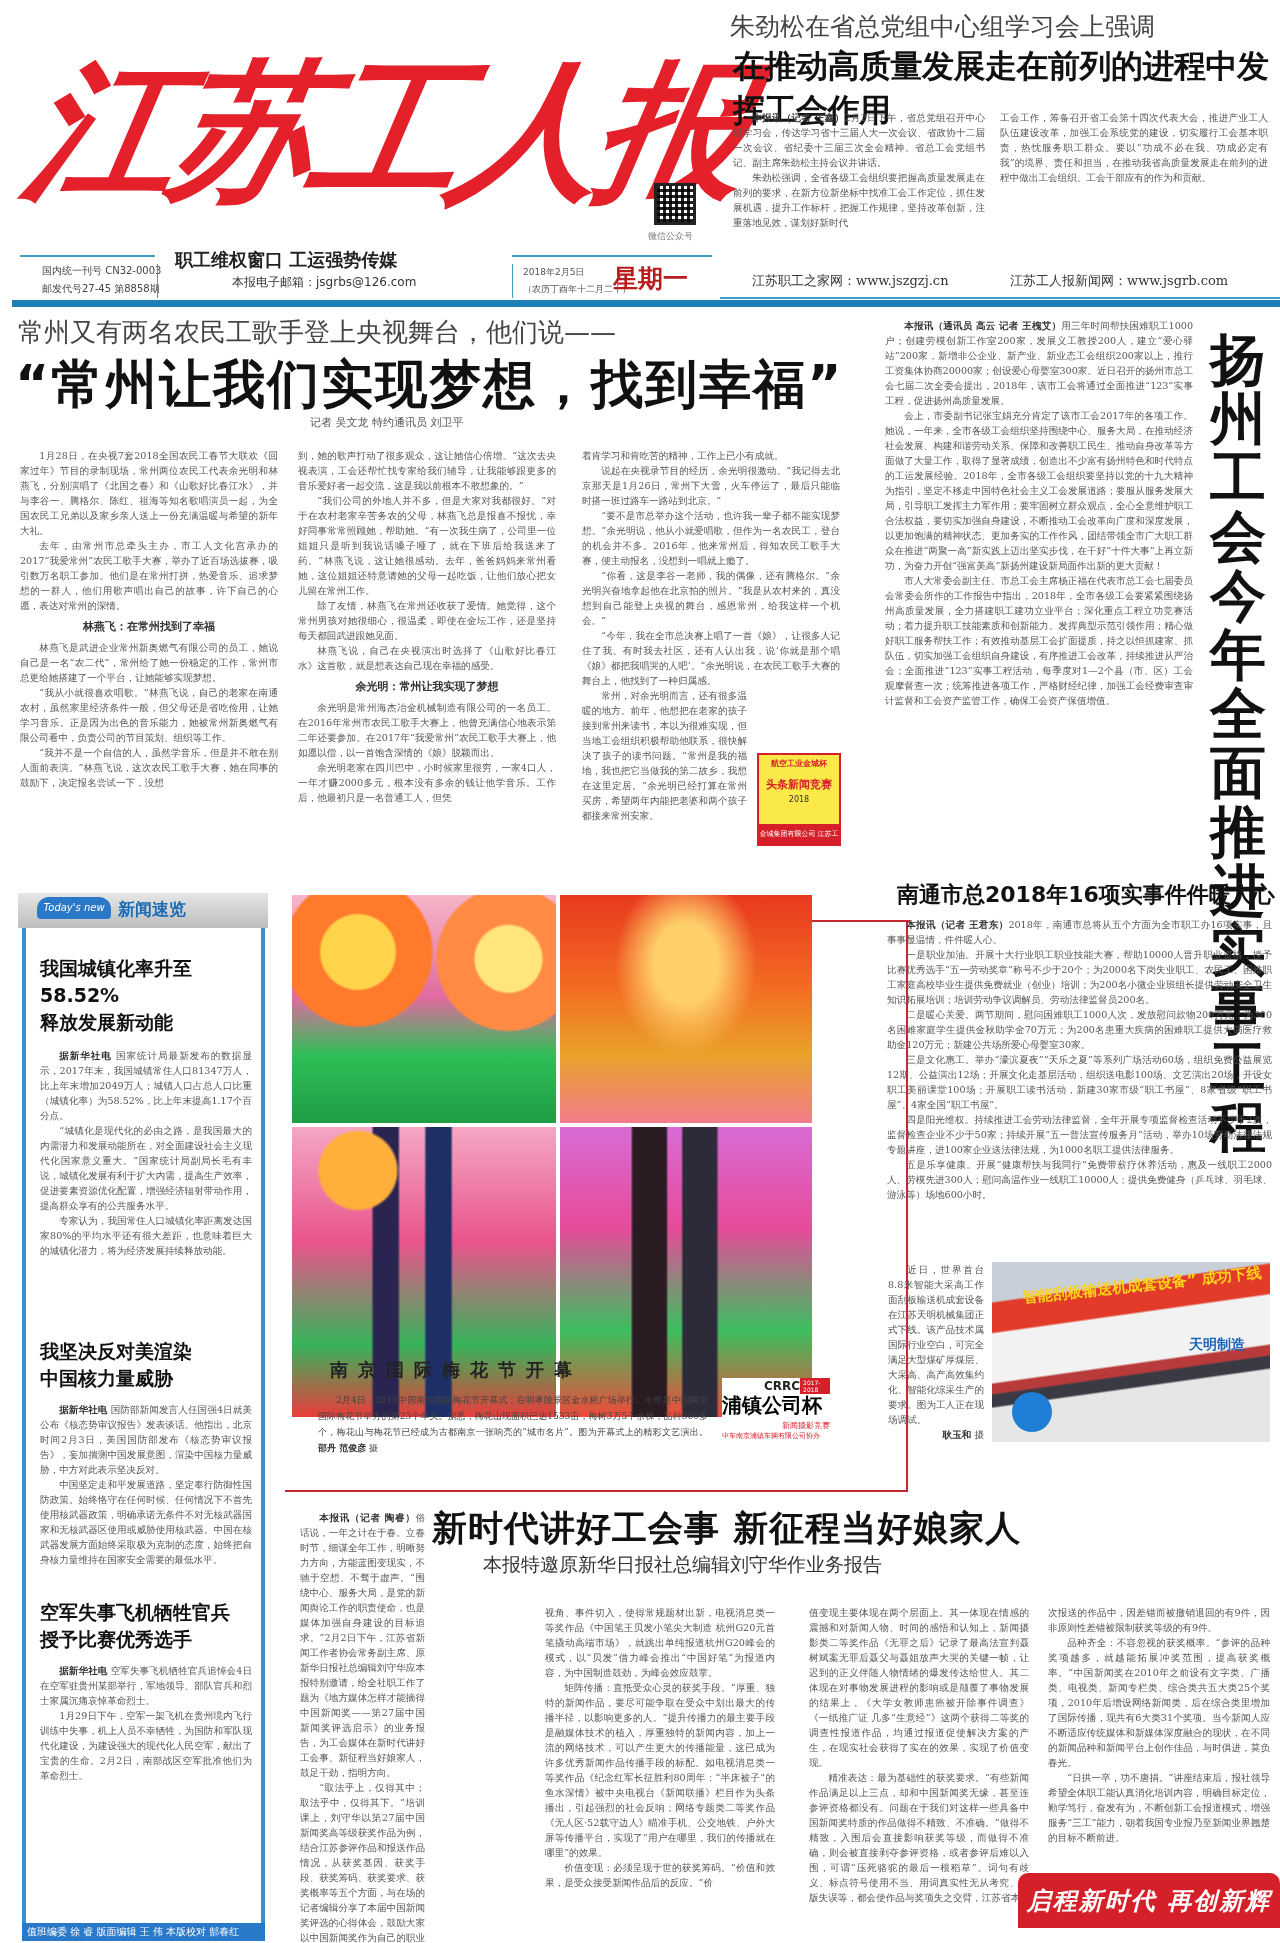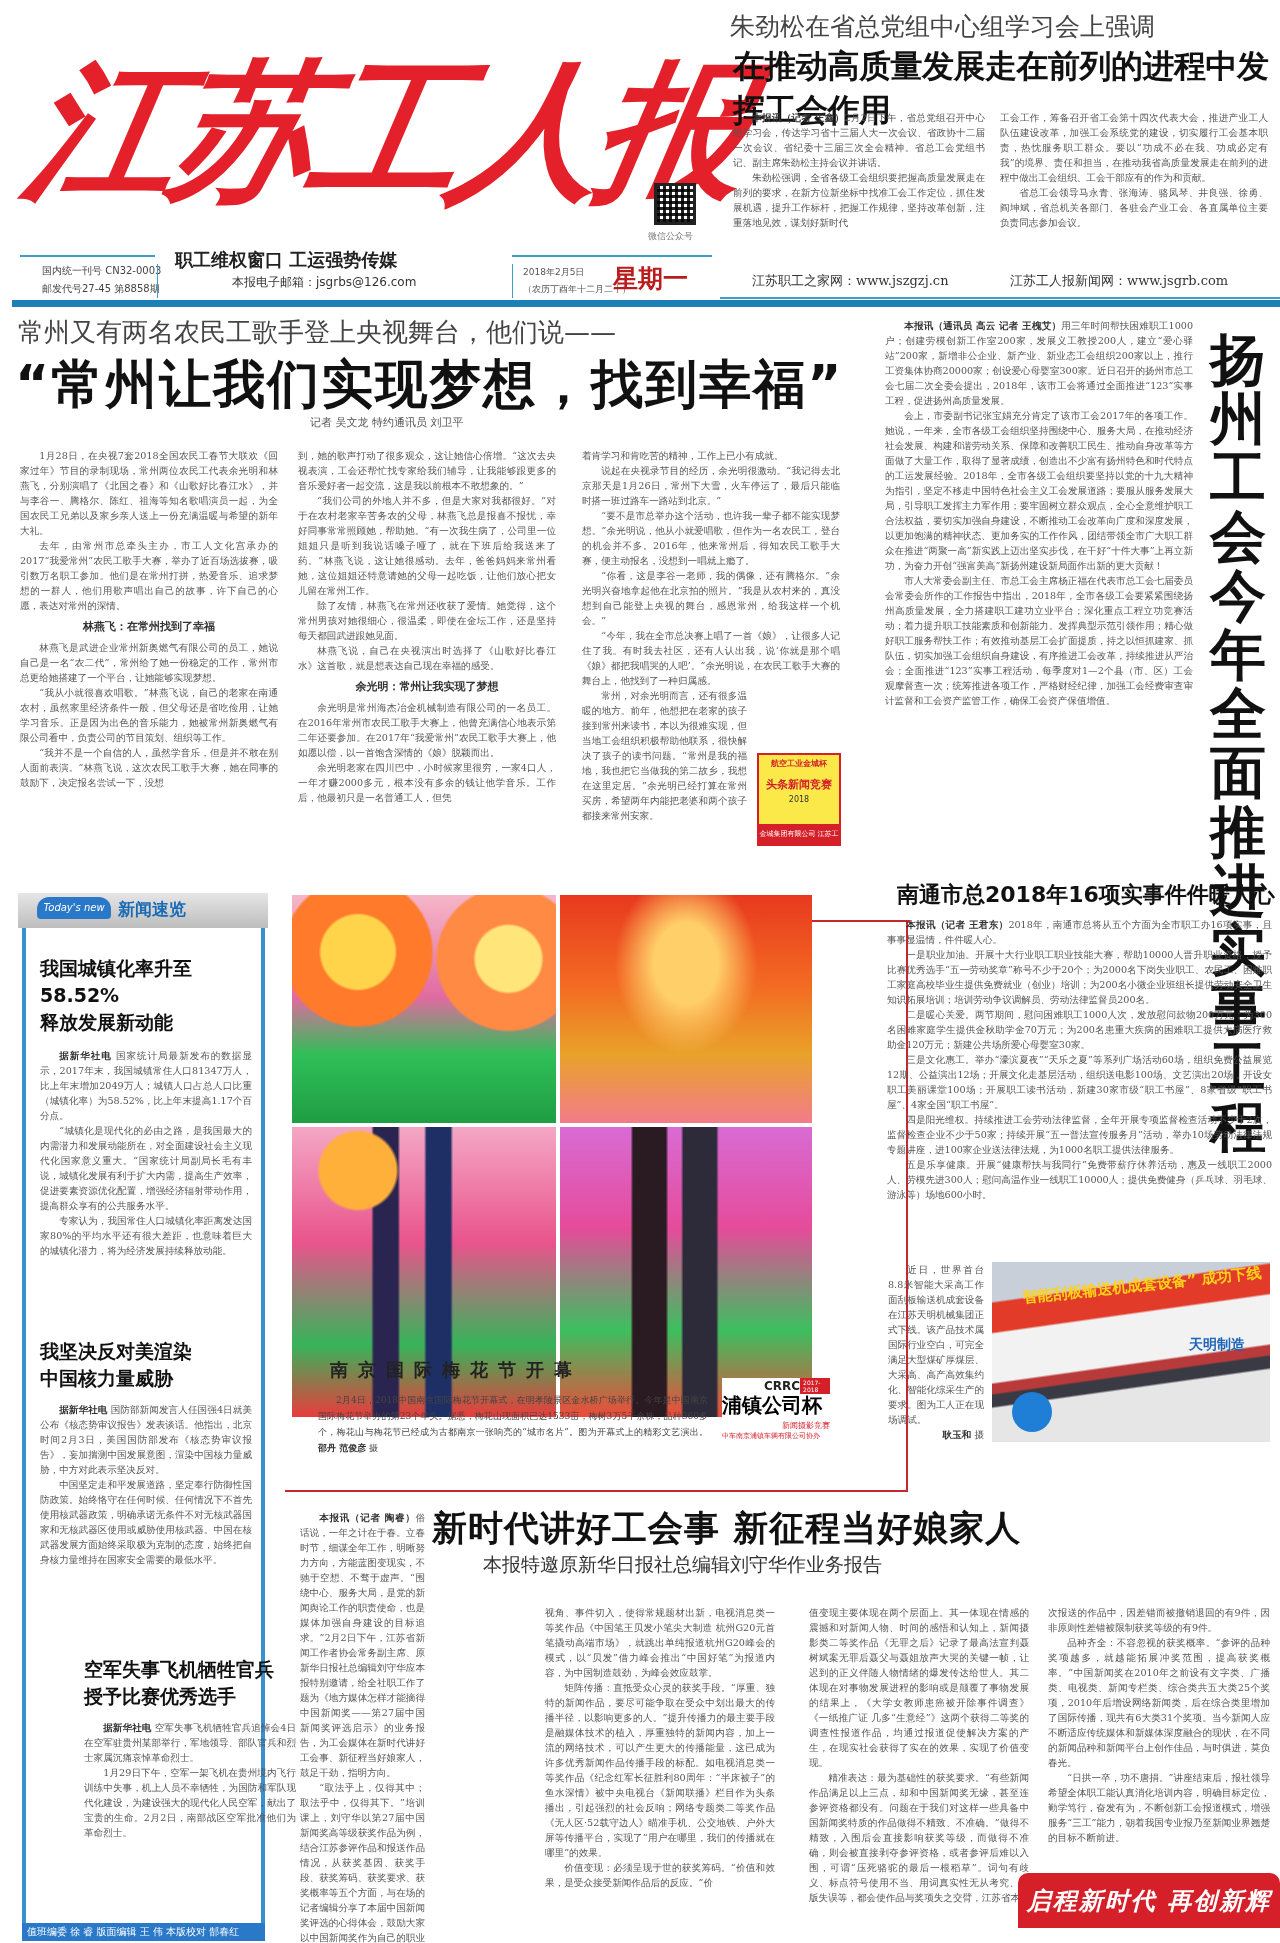--- a/index.html
+++ b/index.html
@@ -89,21 +89,20 @@
 <div class="abs blue-line" style="left:720px;top:297px;width:560px;height:2px;"></div>
 
 <div class="abs lead-kicker">朱劲松在省总党组中心组学习会上强调</div>
 <div class="abs lead-title hd">在推动高质量发展走在前列的进程中发挥工会作用</div>
 <div class="abs body-text" style="left:733px;top:110px;width:252px;">
   <p><span class="bold">本报讯（记者 王鑫）</span><span>2月2日下午，省总党组召开中心组学习会，传达学习省十三届人大一次会议、省政协十二届一次会议、省纪委十三届三次全会精神。省总工会党组书记、副主席朱劲松主持会议并讲话。</span></p>
   <p>朱劲松强调，全省各级工会组织要把握高质量发展走在前列的要求，在新方位新坐标中找准工会工作定位，抓住发展机遇，提升工作标杆，把握工作规律，坚持改革创新，注重落地见效，谋划好新时代</p>
 </div>
 <div class="abs body-text" style="left:1000px;top:110px;width:268px;">
   <p style="text-indent:0">工会工作，筹备召开省工会第十四次代表大会，推进产业工人队伍建设改革，加强工会系统党的建设，切实履行工会基本职责，热忱服务职工群众。要以“功成不必在我、功成必定有我”的境界、责任和担当，在推动我省高质量发展走在前列的进程中做出工会组织、工会干部应有的作为和贡献。</p>
-  <p>省总工会领导马永青、张海涛、骆凤琴、井良强、徐勇、阎坤斌，省总机关各部门、各驻会产业工会、各直属单位主要负责同志参加会议。</p>
 </div>
 
 <div class="abs cz-kicker">常州又有两名农民工歌手登上央视舞台，他们说——</div>
 <div class="abs cz-title hd">“常州让我们实现梦想，找到幸福”</div>
 <div class="abs byline">记者 吴文龙  特约通讯员 刘卫平</div>
 
 <div class="abs body-text" style="left:20px;top:448px;width:258px;">
   <p>1月28日，在央视7套2018全国农民工春节大联欢《回家过年》节目的录制现场，常州两位农民工代表余光明和林燕飞，分别演唱了《北国之春》和《山歌好比春江水》，并与李谷一、腾格尔、陈红、祖海等知名歌唱演员一起，为全国农民工兄弟以及家乡亲人送上一份充满温暖与希望的新年大礼。</p>
   <p>去年，由常州市总牵头主办，市工人文化宫承办的2017“我爱常州”农民工歌手大赛，举办了近百场选拔赛，吸引数万名职工参加。他们是在常州打拼，热爱音乐、追求梦想的一群人，他们用歌声唱出自己的故事，许下自己的心愿，表达对常州的深情。</p>
   <div class="subhead">林燕飞：在常州找到了幸福</div>
@@ -157,21 +156,21 @@
   </div>
 </div>
 <div class="abs" style="left:40px;top:1338px;width:212px;">
   <div class="nh">我坚决反对美渲染</div>
   <div class="nh">中国核力量威胁</div>
   <div class="body-text" style="margin-top:10px;">
     <p><span class="bold">据新华社电</span> <span>国防部新闻发言人任国强4日就美公布《核态势审议报告》发表谈话。他指出，北京时间2月3日，美国国防部发布《核态势审议报告》，妄加揣测中国发展意图，渲染中国核力量威胁，中方对此表示坚决反对。</span></p>
     <p>中国坚定走和平发展道路，坚定奉行防御性国防政策。始终恪守在任何时候、任何情况下不首先使用核武器政策，明确承诺无条件不对无核武器国家和无核武器区使用或威胁使用核武器。中国在核武器发展方面始终采取极为克制的态度，始终把自身核力量维持在国家安全需要的最低水平。</p>
   </div>
 </div>
-<div class="abs" style="left:40px;top:1656px;width:212px;margin-left:44px;">
+<div class="abs" style="left:40px;top:1599px;width:212px;">
   <div class="nh">空军失事飞机牺牲官兵</div>
   <div class="nh">授予比赛优秀选手</div>
   <div class="body-text" style="margin-top:10px;">
     <p><span class="bold">据新华社电</span> <span>空军失事飞机牺牲官兵追悼会4日在空军驻贵州某部举行，军地领导、部队官兵和烈士家属沉痛哀悼革命烈士。</span></p>
     <p>1月29日下午，空军一架飞机在贵州境内飞行训练中失事，机上人员不幸牺牲，为国防和军队现代化建设，为建设强大的现代化人民空军，献出了宝贵的生命。2月2日，南部战区空军批准他们为革命烈士。</p>
   </div>
 </div>
 <div class="abs news-footer">值班编委 徐 睿  版面编辑 王 伟  本版校对 郜春红</div>
 
 <div class="abs frame-red" style="left:285px;top:920px;width:623px;height:572px;border-left:none;border-top:none;"></div>

